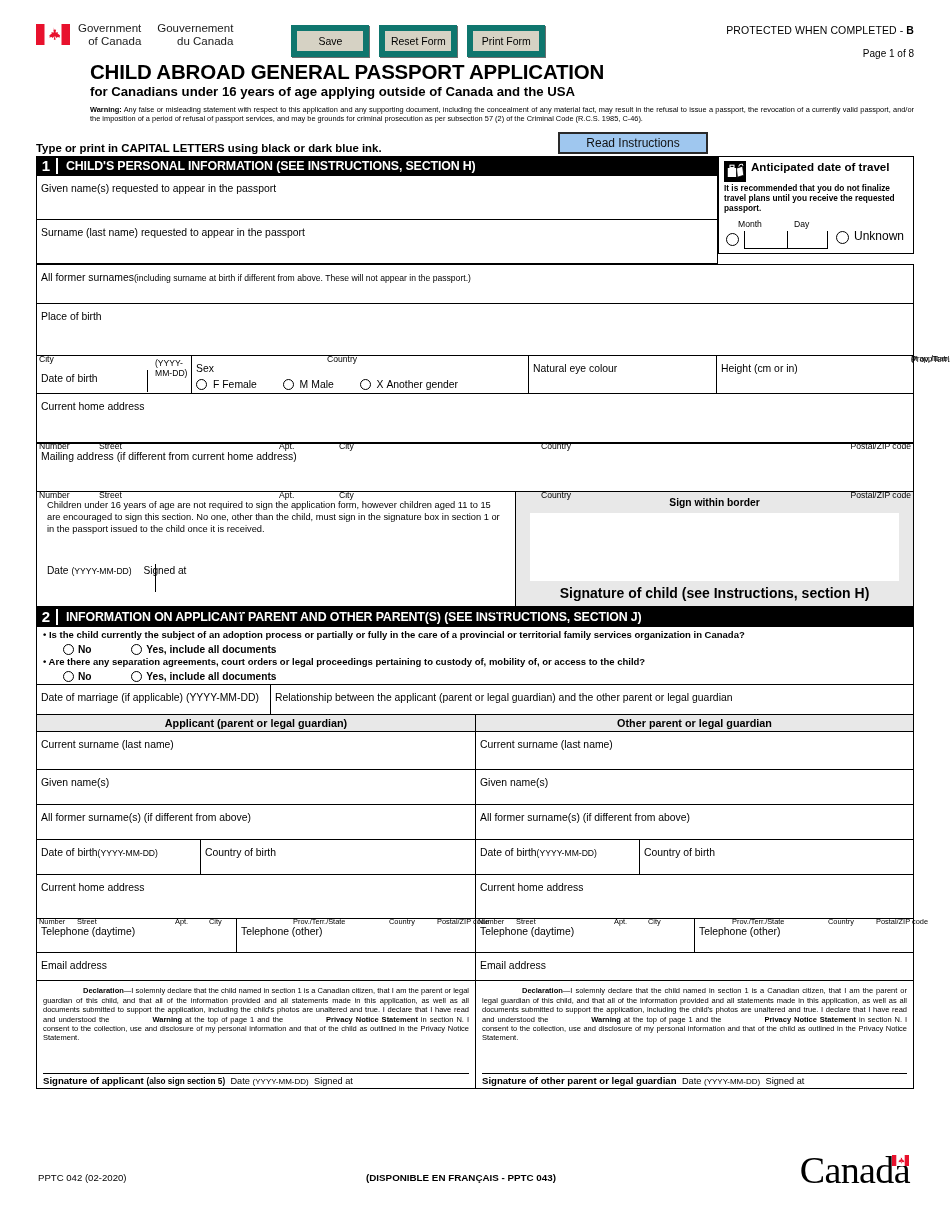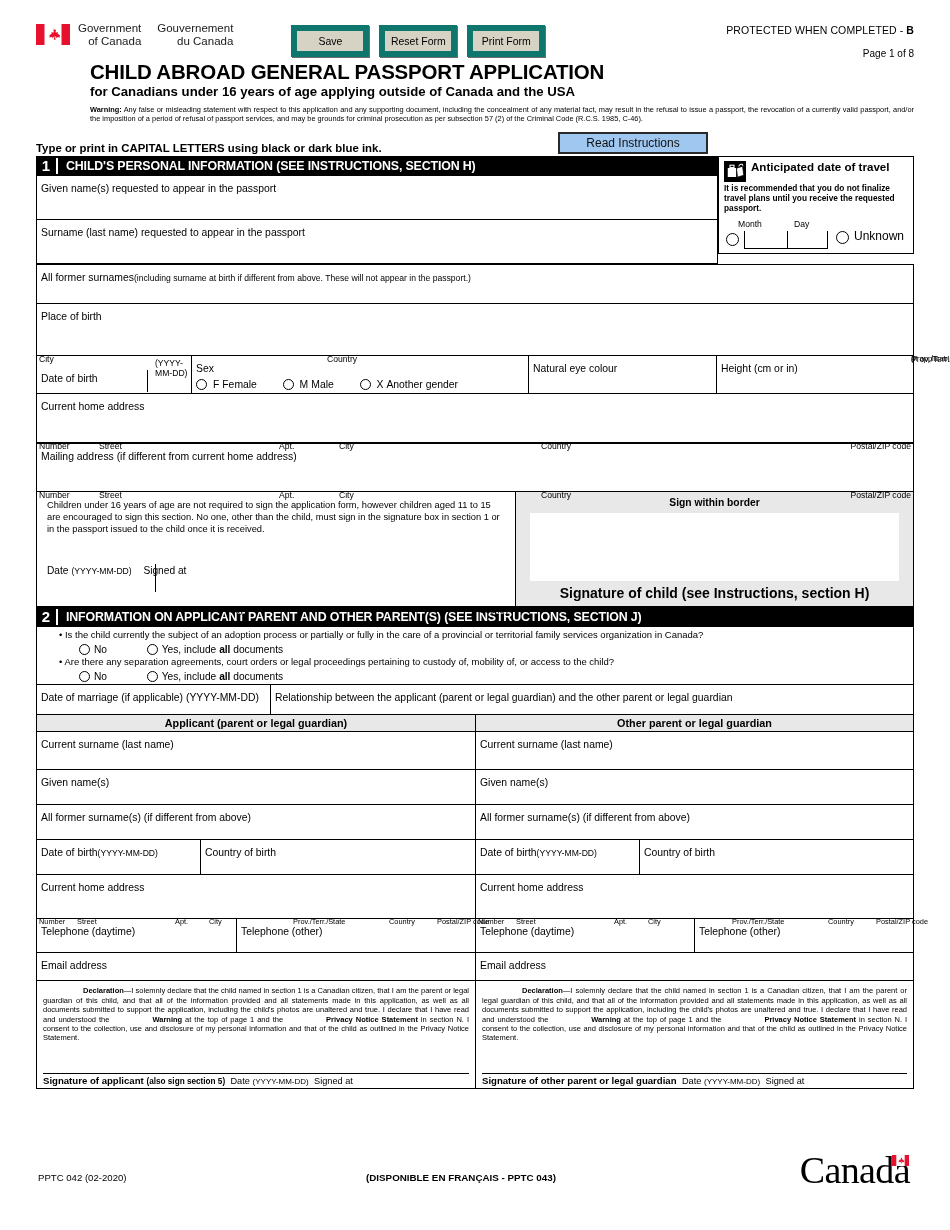--- a/index.html
+++ b/index.html
@@ -310,21 +310,21 @@
       </div>
     </div>
   </div>
 
   <div>
     <div class="secbar">
       <span class="secnum">2</span>
       <span class="sectitle">INFORMATION ON APPLICANT PARENT AND OTHER PARENT(S) (SEE INSTRUCTIONS, SECTION J)</span>
     </div>
 
-    <div class="field" style="border-top:none;padding:2px 4px 1px 20px;">
+    <div class="field" style="border-top:none;padding:2px 4px 1px 4px;font-weight:bold;">
       <div class="q">• Is the child currently the subject of an adoption process or partially or fully in the care of a provincial or territorial family services organization in Canada?</div>
       <div class="opts">
         <span class="radio"></span><span>No</span>
         <span class="gap"></span>
         <span class="radio"></span><span><span>Yes, include </span><b>all</b><span> documents</span></span>
       </div>
       <div class="q">• Are there any separation agreements, court orders or legal proceedings pertaining to custody of, mobility of, or access to the child?</div>
       <div class="opts">
         <span class="radio"></span><span>No</span>
         <span class="gap"></span>

